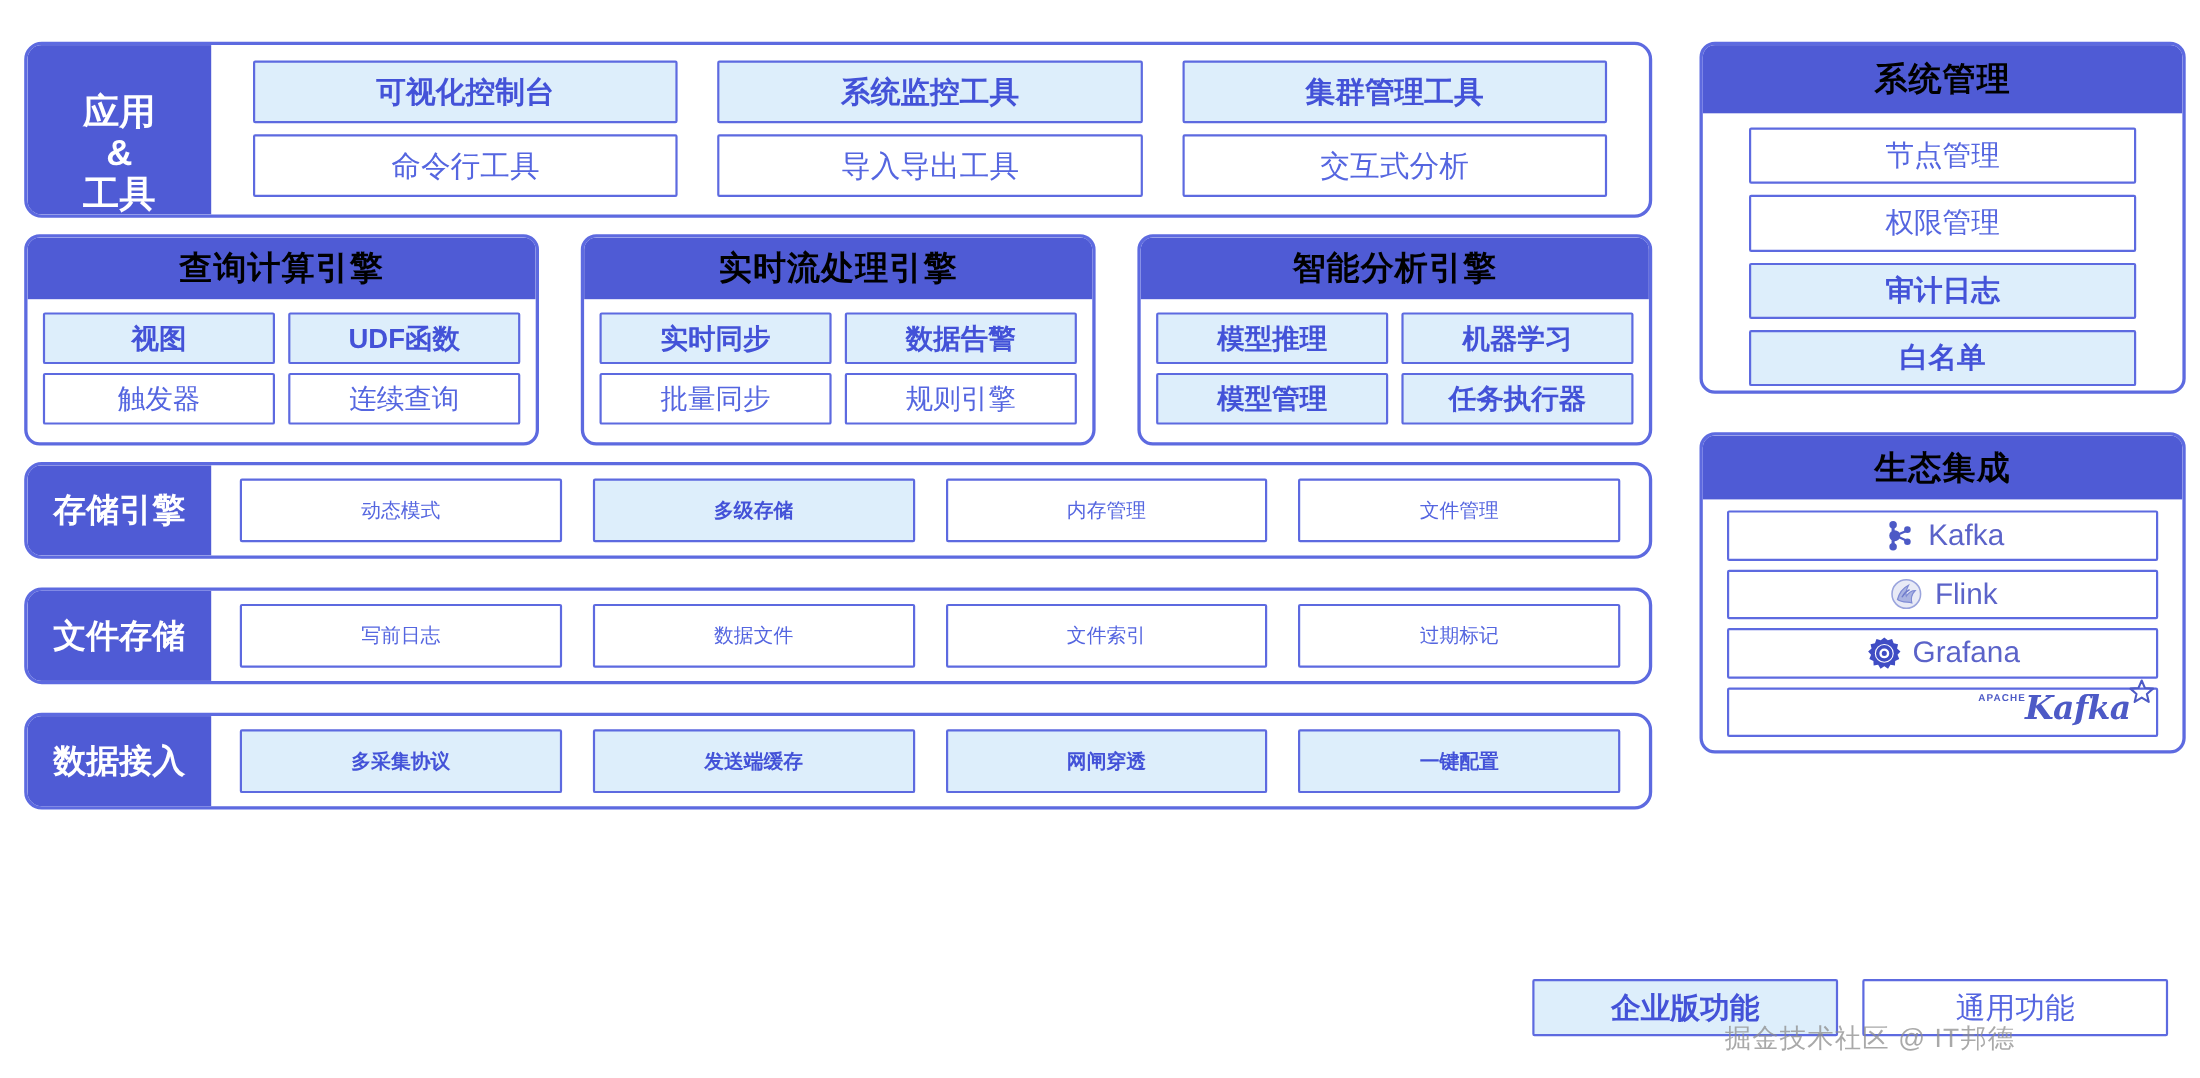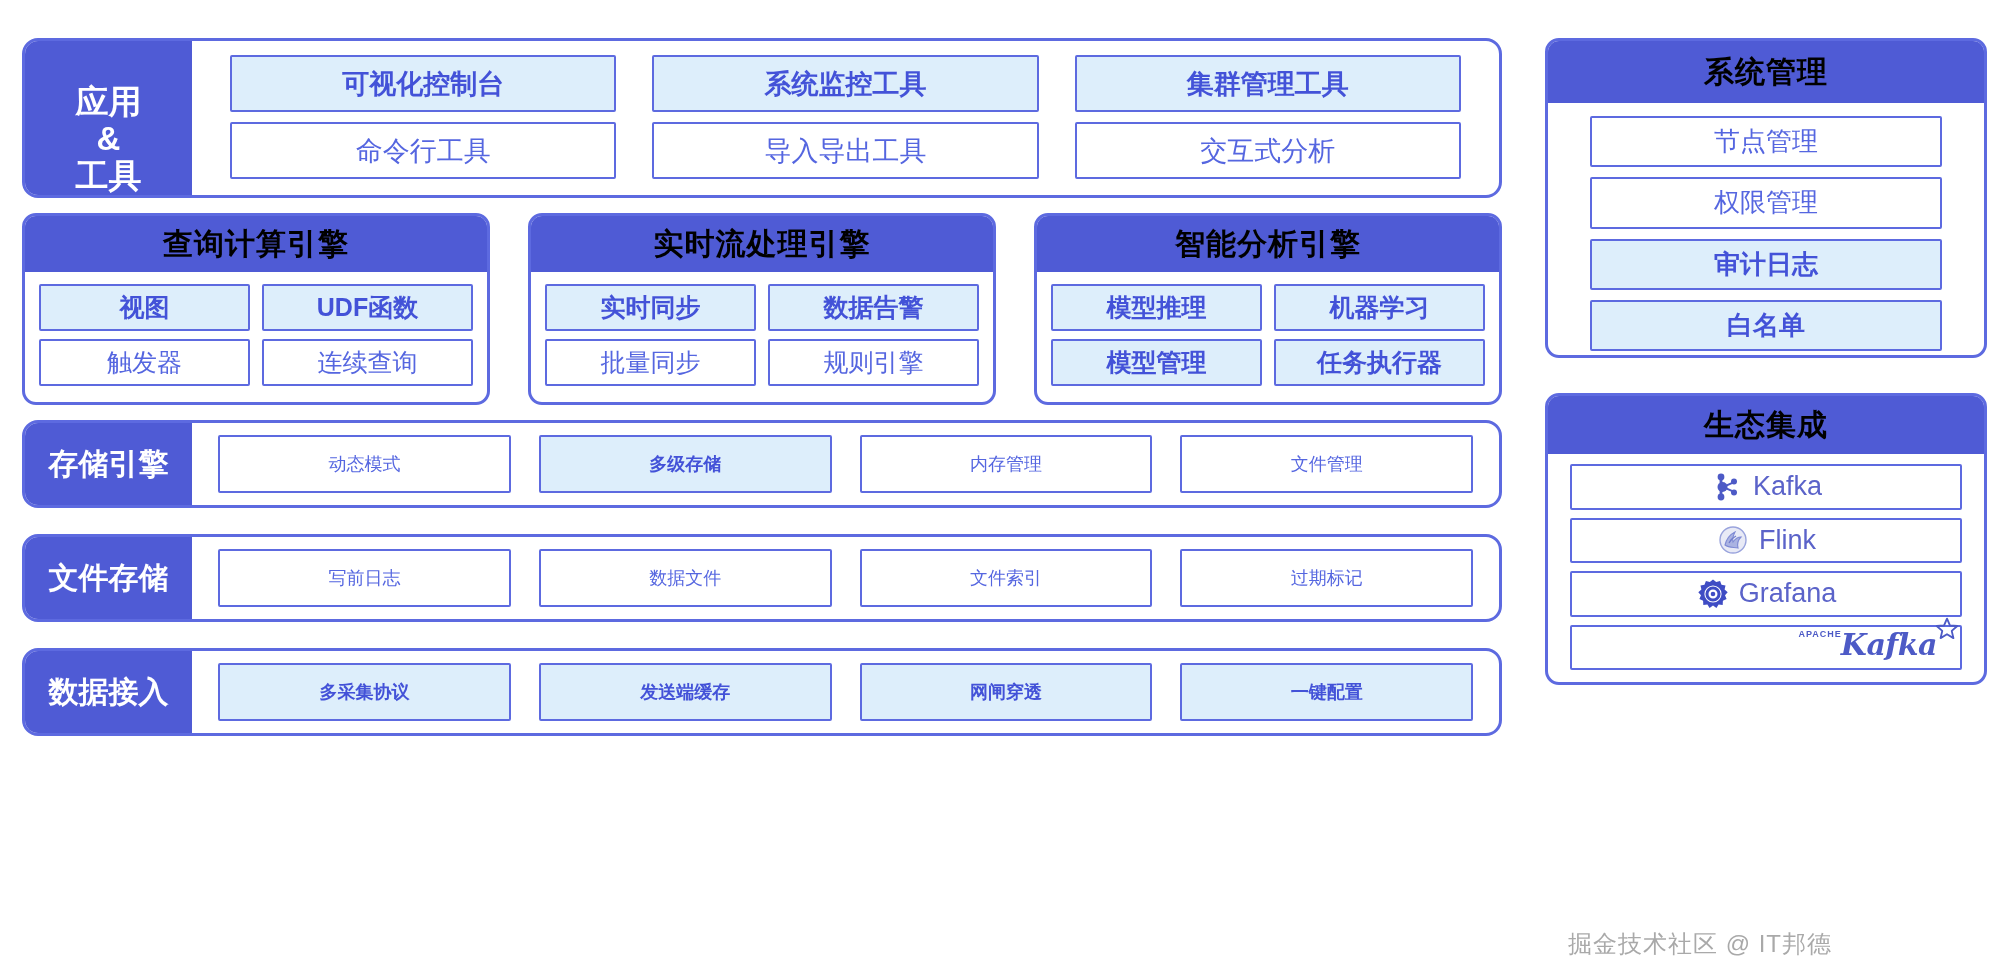--- a/index.html
+++ b/index.html
@@ -403,16 +403,20 @@
         <span class="logo" style="width:26px;height:26px;margin-top:-10px;margin-left:-4px;">
           <svg viewBox="0 0 32 32" width="26" height="26">
             <path d="M16 2 l3.6 8.4 9.1 0.7 -6.9 6 2.1 8.9 -7.9 -4.8 -7.9 4.8 2.1 -8.9 -6.9 -6 9.1 -0.7 z" fill="none" stroke="#4d5ac6" stroke-width="2.3" stroke-linejoin="round"></path>
           </svg>
         </span>
       </div>
 
     </div>
   </div>
 
+  <div id="legend">
+    <div class="cell hl">企业版功能</div>
+    <div class="cell">通用功能</div>
+  </div>
 
   <div id="watermark">掘金技术社区 @ IT邦德</div>
 
 </div>
 
 </body></html>

